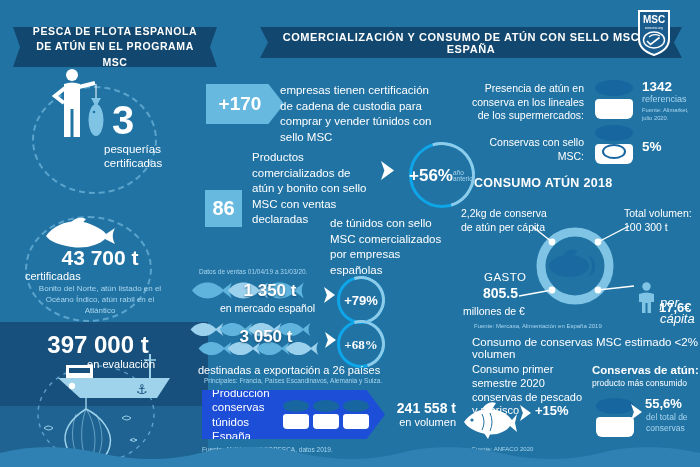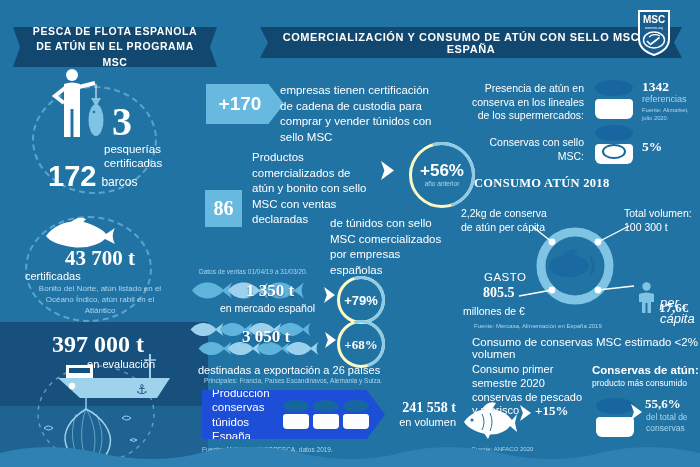--- a/index.html
+++ b/index.html
@@ -3,21 +3,21 @@
 <meta charset="utf-8">
 <style>
   html,body{margin:0;padding:0;background:#fff;}
   #canvas{
     position:relative;width:700px;height:467px;overflow:hidden;
     background:#2173a4;color:#fff;
     font-family:"Liberation Sans","DejaVu Sans",sans-serif;
   }
   .abs{position:absolute;}
   .light{color:#a9d6ee;}
-  .b{font-weight:bold;font-family:Liberation Serif, serif;}
+  .b{font-weight:bold;}
 
   
   .ribbon{
     background:#12486f;display:flex;align-items:center;justify-content:center;
     text-transform:uppercase;font-weight:bold;letter-spacing:.6px;text-align:center;
   }
   #ribbon-left{left:13px;top:27px;width:180px;height:40px;font-size:10.5px;line-height:1.45;
     clip-path:polygon(0 0,100% 0,calc(100% - 7px) 50%,100% 100%,0 100%,7px 50%);padding:0 12px;}
   #ribbon-right{left:260px;top:27px;width:394px;height:31px;font-size:11px;
     clip-path:polygon(0 0,100% 0,calc(100% - 8px) 50%,100% 100%,0 100%,8px 50%);padding:0 14px;}
@@ -46,21 +46,21 @@
 
   
   .tag{background:#68b9e0;display:flex;align-items:center;justify-content:center;font-weight:bold;}
   #tag-170{left:206px;top:84px;width:68px;height:40px;font-size:19px;
     clip-path:polygon(0 0,80% 0,100% 50%,80% 100%,0 100%);padding-right:10px;}
   #txt-170{left:280px;top:83px;width:162px;font-size:11.5px;line-height:1.35;}
   #sq-86{left:205px;top:153px;width:37px;height:37px;font-size:20px;margin-top:37px;}
   #txt-86{left:252px;top:150px;width:120px;font-size:11.5px;line-height:1.35;}
   .arr{background:#fff;clip-path:polygon(0 0,100% 50%,0 100%,26% 50%);}
   #arr-56{left:381px;top:161px;width:13px;height:19px;}
-  .pct{border:3px solid #fef9c3;border-radius:50%;display:flex;flex-direction:column;
+  .pct{border:3px solid #0ea5e9;border-radius:50%;display:flex;flex-direction:row;
     align-items:center;justify-content:center;position:absolute;line-height:1;}
   .pct::before{content:"";position:absolute;inset:-3px;border-radius:50%;
     border:3px solid transparent;border-top-color:#8ecbe8;border-right-color:#8ecbe8;
     transform:rotate(28deg);}
   #pct-56{left:409px;top:142px;width:60px;height:60px;}
   #pct-56 .v{font-size:17px;font-weight:bold;}
   #pct-56 .n{font-size:6.5px;margin-top:2px;}
   #tag-4400{left:198px;top:217px;width:124px;height:47px;font-size:20px;
     clip-path:polygon(0 0,84% 0,100% 50%,84% 100%,0 100%);padding-right:14px;}
   #txt-4400{left:330px;top:216px;width:120px;font-size:11.5px;line-height:1.35;}
@@ -170,24 +170,20 @@
     <rect x="14" y="41" width="6.5" height="28" fill="#fff"></rect>
     <rect x="23.5" y="41" width="6.5" height="28" fill="#fff"></rect>
     <g>
       <path d="M41,30 L51,30 L46,39 Z" fill="#7fc4e5"></path>
       <ellipse cx="46" cy="52" rx="7.5" ry="16" fill="#7fc4e5"></ellipse>
       <circle cx="44" cy="44" r="1.3" fill="#2173a4"></circle>
     </g>
   </svg>
   <div class="abs b" id="stat-3">3</div>
   <div class="abs" id="lbl-pesquerias">pesquerías certificadas</div>
-  <div class="abs" id="row-172">
-    <span class="big">172</span>
-    <span class="sm">barcos</span>
-  </div>
 
   <div class="abs dash-ellipse" id="circle-fish"></div>
   <svg class="abs" id="white-fish" viewBox="0 0 75 38">
     <path d="M4,22 C14,8 34,4 48,10 C56,13 62,17 64,20 L73,14 C70,19 70,25 73,30 L63,25 C57,31 44,35 30,33 C18,31 8,28 4,22 Z" fill="#fff"></path>
     <path d="M28,9 Q36,1 44,5 L37,13 Z" fill="#fff"></path>
   </svg>
   <div class="abs b" id="stat-43700">43 700 t</div>
   <div class="abs" id="lbl-cert43">certificadas</div>
   <div class="abs light" id="note-species">Bonito del Norte, atún listado en el Océano Índico, atún rabil en el Atlántico</div>
 

